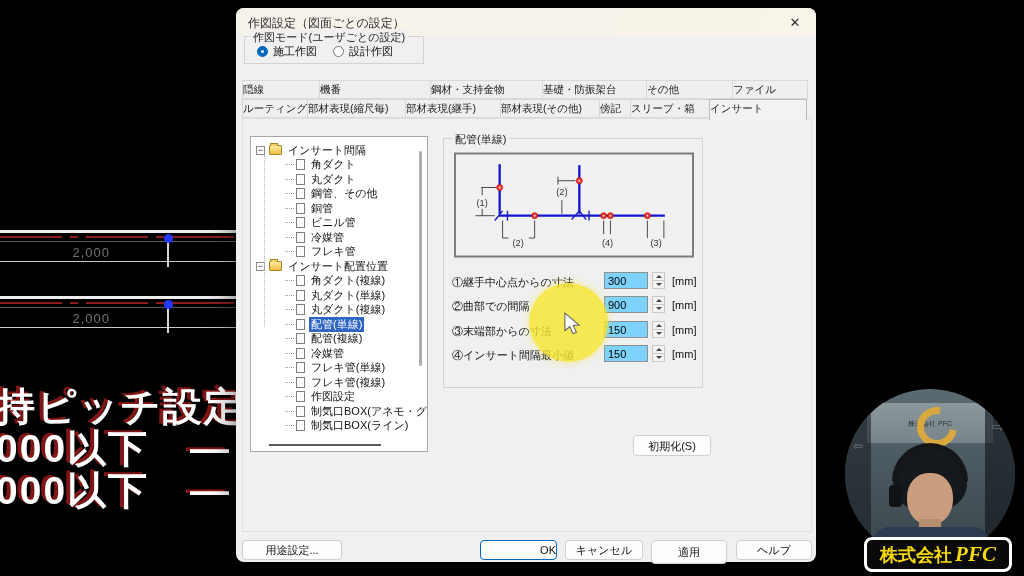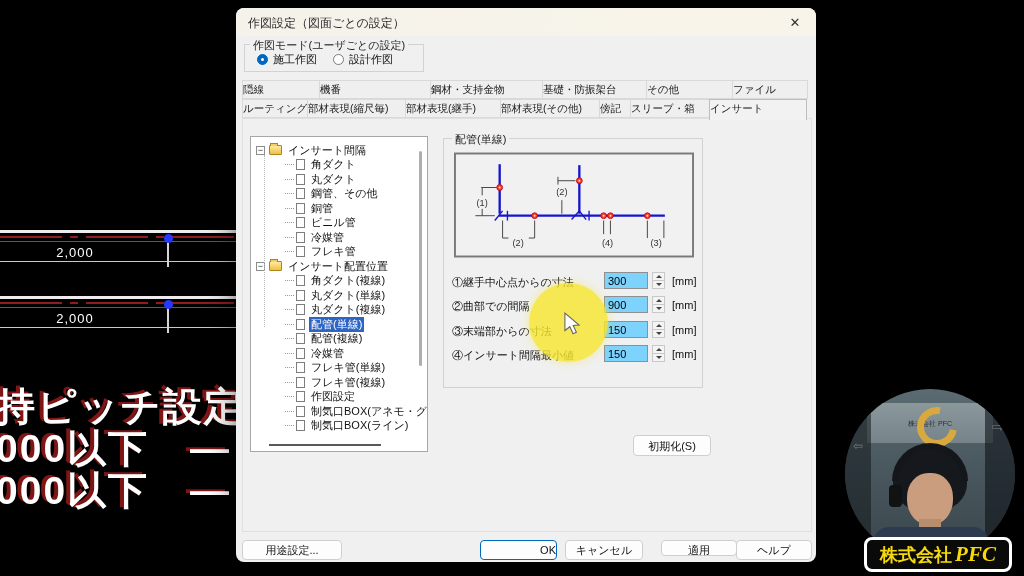--- a/index.html
+++ b/index.html
@@ -9,21 +9,21 @@
   .abs { position:absolute; }
 
   
   .pipe-white { height:3px; background:#ededed; width:236px; left:0; }
   .pipe-red   { height:2px; width:236px; left:0;
     background:repeating-linear-gradient(90deg,#8f1d1d 0 62px,transparent 62px 70px,#8f1d1d 70px 78px,transparent 78px 86px); }
   .pipe-thin  { height:1px; background:#5a5a5a; width:236px; left:0; }
   .dim-line   { height:1px; background:#c9c9c9; width:236px; left:0; }
   .dim-tick   { width:2px; height:30px; background:#d5d5d5; left:167px; }
   .blue-dot   { width:9px; height:9px; border-radius:50%; background:#2438ff; left:164px; }
-  .dim-text   { left:40px; width:70px; text-align:center; font-size:13px; color:#ffffff; letter-spacing:1px; }
+  .dim-text   { left:40px; width:70px; text-align:right; font-size:13px; color:#737373; letter-spacing:1px; }
   .bigtext { left:-4px; font-size:39px; font-weight:bold; color:#fff; letter-spacing:2px;
              white-space:nowrap; text-shadow:-4px -2px 0 #801515; }
 
   
   #dialog { left:236px; top:8px; width:580px; height:554px; background:#f0f0f0;
             border-radius:8px; box-shadow:0 10px 30px rgba(0,0,0,.6); z-index:2;padding-left:48px; }
   #titlebar { left:0; top:0; width:100%; height:28px; border-radius:8px 8px 0 0;
               background:linear-gradient(120deg,#f5f2eb,#f8f4e9); }
   #title { left:12px; top:7px; font-size:12px; color:#2a2a2a; }
   #close { right:6px; top:4px; width:30px; height:21px; text-align:center; line-height:21px;
@@ -142,21 +142,21 @@
   <div class="abs bigtext" style="top:464px">000以下　―</div>
 </div>
 
 <div id="dialog" class="abs">
 
   <div id="titlebar" class="abs">
     <span id="title" class="abs">作図設定（図面ごとの設定）</span>
     <span id="close" class="abs">✕</span>
   </div>
 
-  <div class="abs groupbox" style="left:8px;top:36px;width:180px;height:28px">
+  <div class="abs groupbox" style="left:8px;top:28px;width:180px;height:28px">
     <span class="abs gb-label" style="left:5px">作図モード(ユーザごとの設定)</span>
     <div class="abs radio-row" style="left:12px;top:7px">
       <span class="radio on"></span>
       <span class="radio-label">施工作図</span>
     </div>
     <div class="abs radio-row" style="left:88px;top:7px">
       <span class="radio"></span>
       <span class="radio-label">設計作図</span>
     </div>
   </div>
@@ -385,21 +385,21 @@
         </span>
       <span class="abs funit">[mm]</span>
     </div>
   </div>
 
   <button class="abs btn" style="left:397px;top:427px;width:78px;height:21px">初期化(S)</button>
 
   <button class="abs btn" style="left:6px;top:532px;width:100px;height:20px">用途設定...</button>
   <button class="abs btn primary" style="left:244px;top:532px;width:77px;height:20px">OK</button>
   <button class="abs btn" style="left:329px;top:532px;width:78px;height:20px">キャンセル</button>
-  <button class="abs btn" style="left:425px;top:532px;width:76px;height:16px">適用</button>
+  <button class="abs btn" style="left:415px;top:532px;width:76px;height:24px">適用</button>
   <button class="abs btn" style="left:500px;top:532px;width:76px;height:20px">ヘルプ</button>
 </div>
 
 <div id="hl-circle" class="abs"></div>
 <svg id="cursor" class="abs" width="18" height="24" viewBox="0 0 15 22">
   <path d="M1,1 L1,17 L5.5,13.5 L8.5,20 L11.5,18.6 L8.6,12.4 L14,12 Z" fill="#fff" stroke="#666" stroke-width="1"></path>
 </svg>
 
 <div id="cam" class="abs">
   <div id="cam-sign" class="abs">

